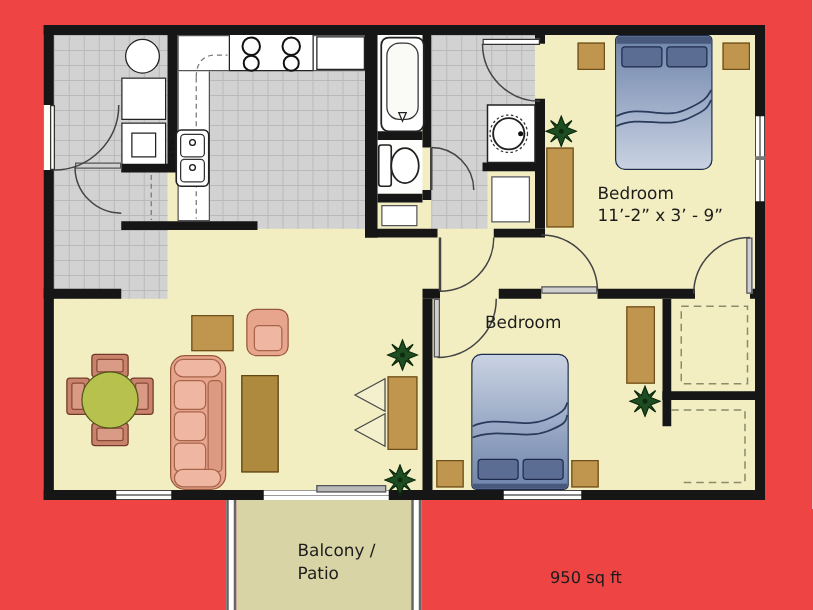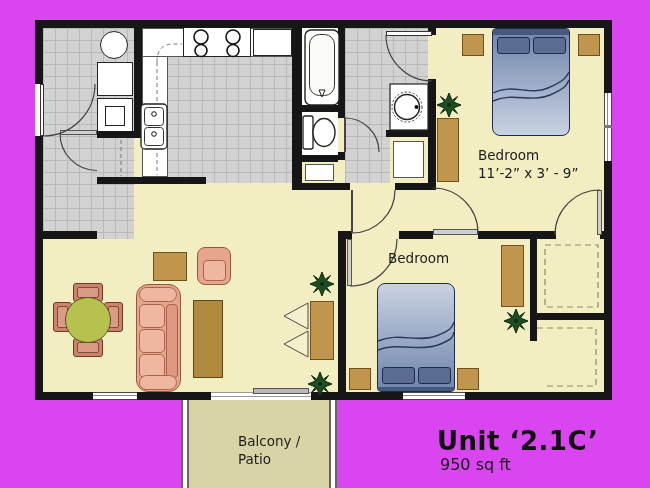--- a/index.html
+++ b/index.html
@@ -1,16 +1,16 @@
 <!DOCTYPE html>
 <html><head>
 <meta charset="utf-8">
 <style>
   html,body{margin:0;padding:0;background:#fff;}
-  .canvas{position:relative;width:650px;height:488px;background:#d946ef;overflow:hidden;
+  .canvas{position:relative;width:650px;height:488px;background:#ef4444;overflow:hidden;
           font-family:"DejaVu Sans", sans-serif;}
   .abs{position:absolute;}
   
   .floor-cream{background:#f2eec2;}
   .floor-balcony{background:#d8d4a6;}
   .tile{background-color:#d2d2d2;
         background-image:linear-gradient(#b9b9b9 1px,transparent 1px),
                          linear-gradient(90deg,#b9b9b9 1px,transparent 1px);
         background-size:12px 12px;}
   .white-room{background:#fdfdfb;}
@@ -37,21 +37,21 @@
   .sofa{background:#e7a58e;border:1.5px solid #99583d;border-radius:12px;box-sizing:border-box;}
   .sofa-part{background:#efb7a1;border:1px solid #a8644a;box-sizing:border-box;}
   .sofa-back{background:#dd9a82;border:1px solid #a8644a;box-sizing:border-box;}
   .chair{background:#c9836d;border:1px solid #70392a;border-radius:3px;box-sizing:border-box;}
   .chair-in{background:#d99b85;border:1px solid #8a4936;box-sizing:border-box;border-radius:2px;}
   .table-round{background:#b6c14e;border:1.5px solid #55561d;border-radius:50%;box-sizing:border-box;}
   .rail{background:#fff;border-left:2px solid #666;border-right:2px solid #666;box-sizing:border-box;}
   
   .room-label{color:#1c1c1c;font-size:13.5px;line-height:18px;white-space:nowrap;}
   .unit-title{color:#111;font-size:26px;font-weight:bold;white-space:nowrap;letter-spacing:0.5px;}
-  .unit-area{color:#1c1c1c;font-size:16px;white-space:nowrap;}
+  .unit-area{color:#1c1c1c;font-size:13px;white-space:nowrap;}
   svg.overlay{position:absolute;left:0;top:0;pointer-events:none;}
 </style>
 </head>
 <body>
 
 <div class="canvas">
 
   <div class="abs floor-cream" style="left:43px;top:28px;width:561px;height:364px;"></div>
 
   <div class="abs tile" style="left:43px;top:28px;width:91px;height:211px;"></div>
@@ -264,16 +264,15 @@
 
   <div class="abs room-label" style="left:388px;top:249px;">
     <div>Bedroom</div>
   </div>
 
   <div class="abs room-label" style="left:238px;top:432px;">
     <div>Balcony /</div>
     <div>Patio</div>
   </div>
 
-  <div class="abs unit-title" style="left:437px;top:426px;">Unit ‘2.1C’</div>
   <div class="abs unit-area" style="left:440px;top:455px;">950 sq ft</div>
 
 </div>
 
 </body></html>

